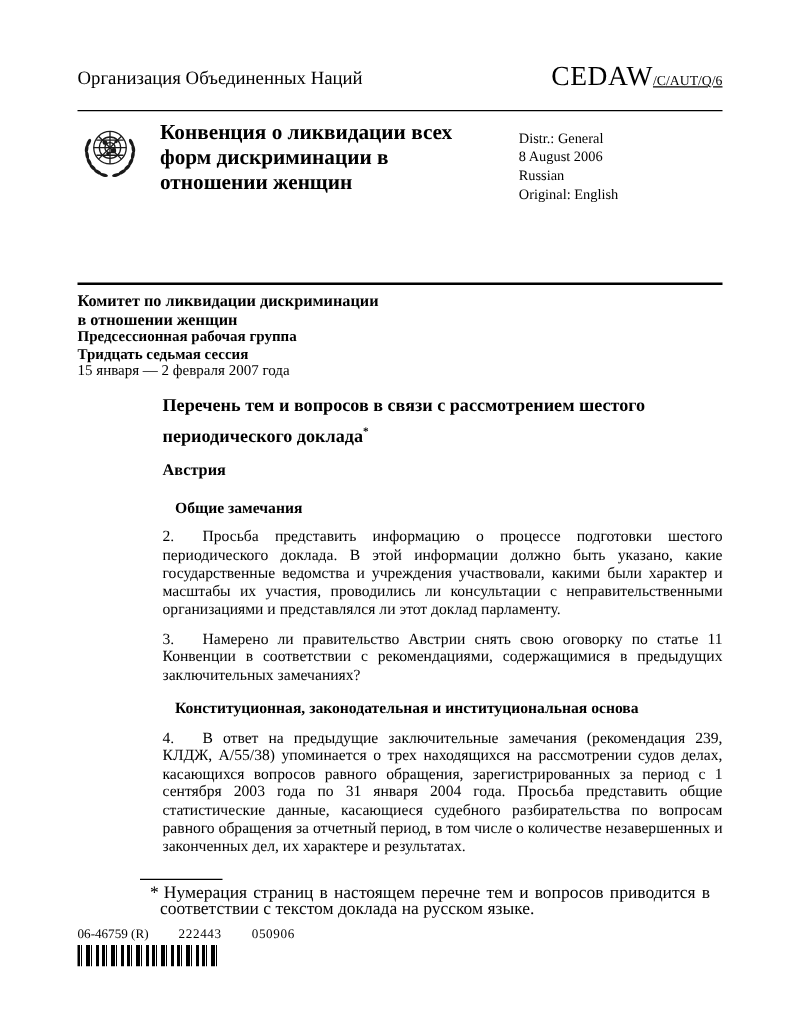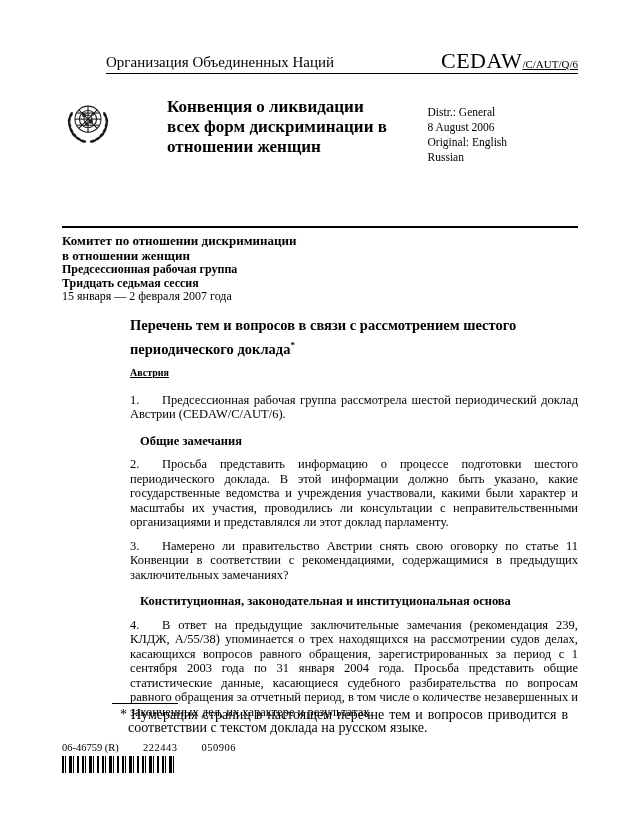--- a/index.html
+++ b/index.html
@@ -8,41 +8,41 @@
     width:640px;height:828px;
     margin:0 auto;
     background:#ffffff;
     color:#000;
     font-family:"Liberation Serif","DejaVu Serif",serif;
     overflow:hidden;
   }
   
   .header{position:absolute;left:62px;right:62px;top:50px;}
   .hrow1{display:flex;justify-content:space-between;align-items:flex-end;
-         border-bottom:1.5px solid #000;padding-bottom:1px;margin-left:44px;}
+         border-bottom:1.5px solid #000;padding-bottom:15px;}
   .org-name{font-size:15px;line-height:19px;}
   .symbol{white-space:nowrap;}
   .sym-main{font-size:22px;line-height:22px;letter-spacing:.5px;}
   .sym-suffix{font-size:11px;text-decoration:underline;}
-  .hrow2{display:flex;margin-top:21px;gap:39px;}
+  .hrow2{display:flex;margin-top:5px;}
   .emblem{width:52px;height:54px;flex:0 0 52px;margin-top:2px;}
   .conv-title{font-size:17px;line-height:20px;font-weight:bold;
               width:240px;margin:2px 0 0 14px;}
   .distr{margin-left:auto;width:163px;font-size:11.5px;line-height:15px;margin-top:10px;}
   
   .rule2{position:absolute;left:62px;right:62px;top:226px;border-top:2px solid #000;}
   .committee{position:absolute;left:62px;top:234px;width:360px;}
   .cmt-b1{font-size:13px;line-height:14.5px;font-weight:bold;}
   .cmt-b2{font-size:12px;line-height:13.5px;font-weight:bold;}
   .cmt-r{font-size:12px;line-height:13.5px;}
   
   .main{position:absolute;left:130px;top:315px;width:448px;}
   .doc-title{font-size:14.5px;line-height:20px;font-weight:bold;margin:0 0 8px 0;}
   .doc-title sup{font-size:9px;}
-  .country{font-size:10px;font-weight:bold;margin:0 0 15px 0;text-decoration:underline;}
+  .country{font-size:13px;font-weight:bold;margin:0 0 15px 0;}
   .para{font-size:12.5px;line-height:14.5px;text-align:justify;margin:0 0 9px 0;}
   .pnum{display:inline-block;width:32px;}
   .sec-heading{font-size:12.5px;line-height:14.5px;font-weight:bold;margin:12px 0 9px 10px;}
   
   .fn-rule{position:absolute;left:112px;top:703px;width:66px;border-top:1px solid #000;}
   .footnote{position:absolute;left:114px;top:709px;width:440px;
             font-size:14px;line-height:12.5px;text-align:justify;
             padding-left:14px;text-indent:-8px;}
   .fn-marker{margin-right:4px;}
   
@@ -101,40 +101,39 @@
             <ellipse cx="49" cy="45.5" rx="4" ry="1.7" transform="rotate(134 49 45.5)"></ellipse>
             <ellipse cx="44" cy="50" rx="4" ry="1.7" transform="rotate(150 44 50)"></ellipse>
             <ellipse cx="38" cy="53" rx="4" ry="1.7" transform="rotate(166 38 53)"></ellipse>
           </g>
         </svg>
       </span>
       <h1 class="conv-title">Конвенция о ликвидации всех форм дискриминации в отношении женщин</h1>
       <div class="distr">
         <div>Distr.: General</div>
         <div>8 August 2006</div>
+        <div>Russian</div>
         <div>Original: English</div>
-        <div>Russian</div>
       </div>
     </div>
   </div>
 
   <div class="rule2"></div>
   <div class="committee">
-    <div class="cmt-b1">Комитет по отношении дискриминации</div>
+    <div class="cmt-b1">Комитет по ликвидации дискриминации</div>
     <div class="cmt-b1">в отношении женщин</div>
     <div class="cmt-b2">Предсессионная рабочая группа</div>
     <div class="cmt-b2">Тридцать седьмая сессия</div>
     <div class="cmt-r">15 января — 2 февраля 2007 года</div>
   </div>
 
   <div class="main">
     <h2 class="doc-title"><span>Перечень тем и вопросов в связи с рассмотрением шестого периодического доклада</span><sup>*</sup></h2>
     <h3 class="country">Австрия</h3>
 
-    <p class="para"><span class="pnum">1.</span><span>Предсессионная рабочая группа рассмотрела шестой периодический доклад Австрии (CEDAW/C/AUT/6).</span></p>
 
     <h4 class="sec-heading">Общие замечания</h4>
     <p class="para"><span class="pnum">2.</span><span>Просьба представить информацию о процессе подготовки шестого периодического доклада. В этой информации должно быть указано, какие государственные ведомства и учреждения участвовали, какими были характер и масштабы их участия, проводились ли консультации с неправительственными организациями и представлялся ли этот доклад парламенту.</span></p>
     <p class="para"><span class="pnum">3.</span><span>Намерено ли правительство Австрии снять свою оговорку по статье 11 Конвенции в соответствии с рекомендациями, содержащимися в предыдущих заключительных замечаниях?</span></p>
 
     <h4 class="sec-heading">Конституционная, законодательная и институциональная основа</h4>
     <p class="para"><span class="pnum">4.</span><span>В ответ на предыдущие заключительные замечания (рекомендация 239, КЛДЖ, A/55/38) упоминается о трех находящихся на рассмотрении судов делах, касающихся вопросов равного обращения, зарегистрированных за период с 1 сентября 2003 года по 31 января 2004 года. Просьба представить общие статистические данные, касающиеся судебного разбирательства по вопросам равного обращения за отчетный период, в том числе о количестве незавершенных и законченных дел, их характере и результатах.</span></p>
   </div>
 
   <div class="fn-rule"></div>

